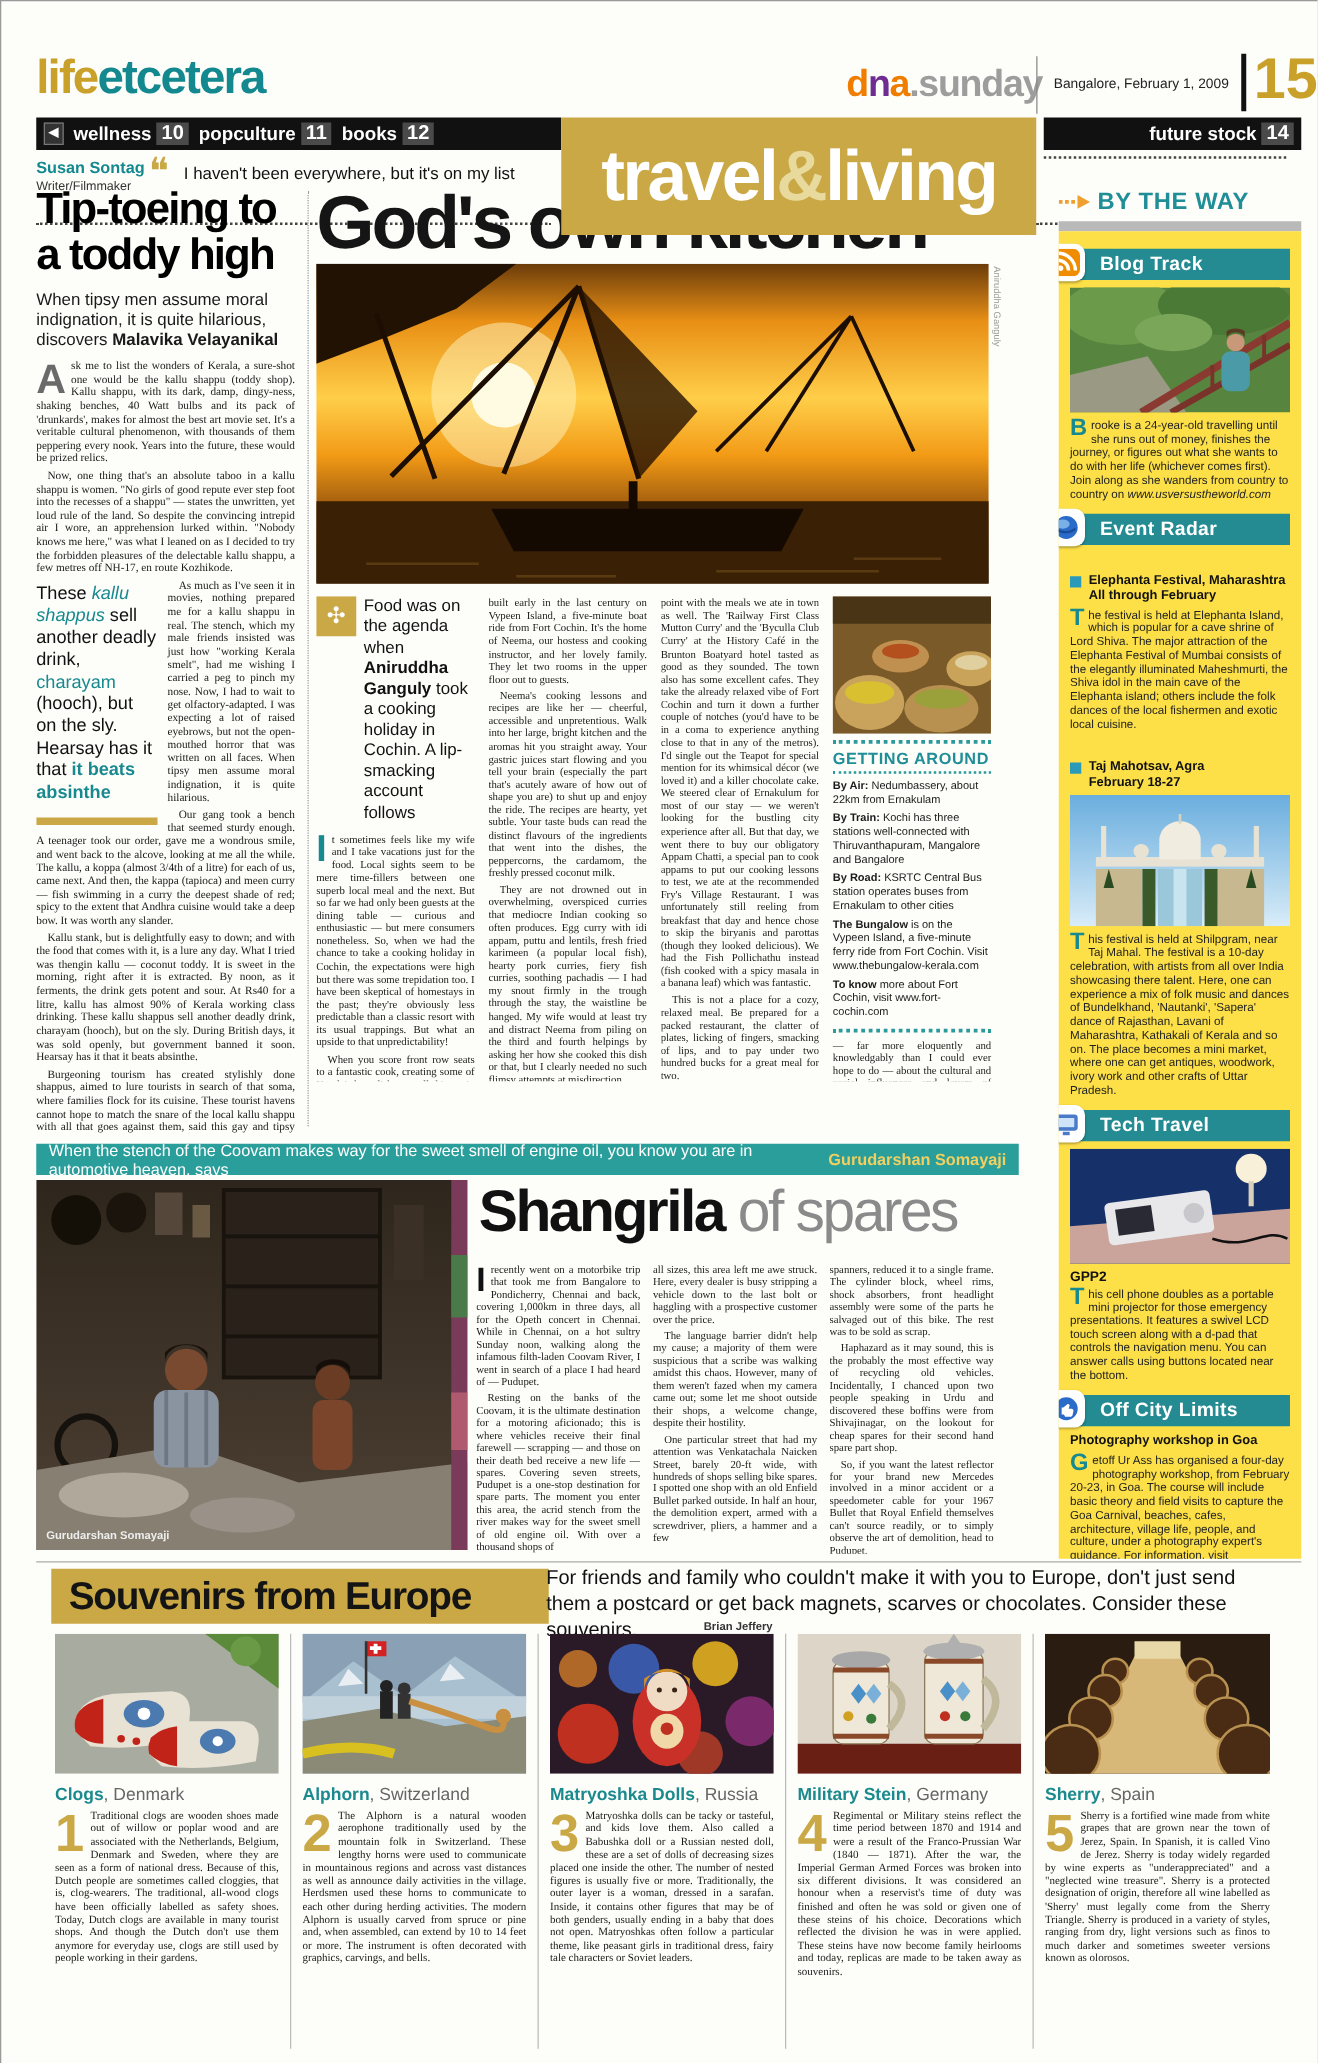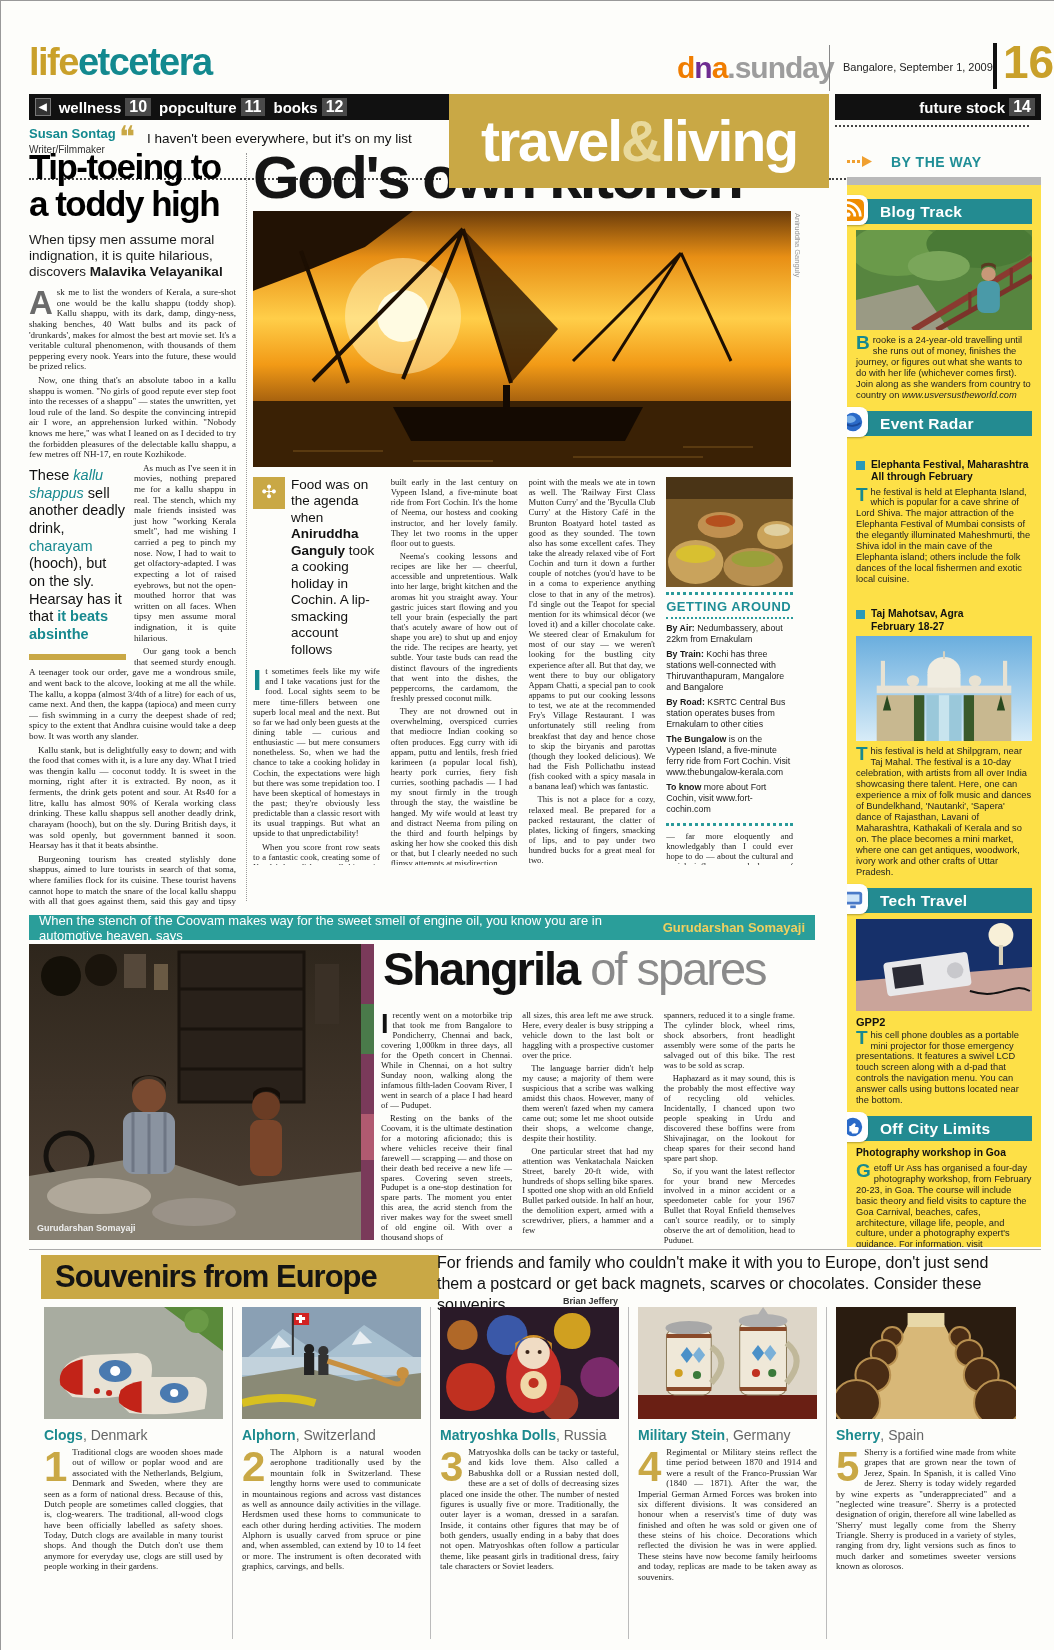--- a/index.html
+++ b/index.html
@@ -64,21 +64,21 @@
   .intro-icon{flex:0 0 32px;width:32px;height:32px;background:#c9a845;color:#fff;display:flex;
               align-items:center;justify-content:center;font-size:18px;}
   .spices{width:100%;height:110px;margin-bottom:5px;}
   .ga{border-top:3px dotted #2a9a9a;border-bottom:3px dotted #2a9a9a;padding:4px 0;margin-bottom:5px;
       font-family:"Liberation Sans",sans-serif;text-align:left;font-size:8.8px;line-height:1.25;}
   .ga-title{color:#1f8e96;font-weight:800;font-size:13px;letter-spacing:.5px;
             border-bottom:2px dotted #2a9a9a;padding-bottom:2px;margin-bottom:4px;}
   .ga-e{margin-bottom:4px;}
   
   .sidebar{left:846px;top:146px;width:194px;height:1100px;}
-  .sb-head{display:flex;align-items:center;gap:18px;color:#1f8e96;font-size:14px;font-weight:800;
+  .sb-head{display:flex;align-items:center;gap:5px;color:#1f8e96;font-size:19px;font-weight:800;
            letter-spacing:.5px;height:30px;}
   .sb-gray{height:8px;background:#b9b9b9;margin-bottom:0;}
   .sb-blue{background:#fde047;padding:4px 9px 10px 9px;height:1048px;overflow:hidden;}
   .sb-bar{position:relative;margin:10px 0 6px -4px;height:25px;background:#238b91;color:#fff;
           font-size:15.5px;font-weight:800;line-height:25px;padding-left:28px;letter-spacing:.3px;}
   .sb-ico{position:absolute;left:-14px;top:-4px;width:30px;height:30px;background:#fff;border-radius:8px;
           display:flex;align-items:center;justify-content:center;box-shadow:0 1px 2px rgba(0,0,0,.3);}
   .sb-text{font-size:9.3px;line-height:1.18;color:#222;}
   .sb-link{font-style:italic;}
   .sb-photo{width:100%;margin:3px 0 5px 0;}
@@ -117,23 +117,23 @@
   svg{display:block;}
 </style>
 </head>
 <body>
 
 <div class="page">
 
   <div class="abs logo"><span class="logo-life">life</span><span class="logo-et">etcetera</span></div>
   <div class="abs brand"><span class="bd">d</span><span class="bn">n</span><span class="bd">a</span><span class="bs">.sunday</span></div>
   <div class="abs vsep"></div>
-  <div class="abs dateline">Bangalore, September 1, 2009</div>
+  <div class="abs dateline">Bangalore, February 1, 2009</div>
   <div class="abs pgbar"></div>
-  <div class="abs pagenum">16</div>
+  <div class="abs pagenum">15</div>
 
   <div class="abs navbar nav-left">
     <span class="nav-back">◀</span>
     <span class="nav-item">
         <span>wellness</span>
         <span class="nav-num">10</span>
       </span>
     <span class="nav-item">
         <span>popculture</span>
         <span class="nav-num">11</span>

